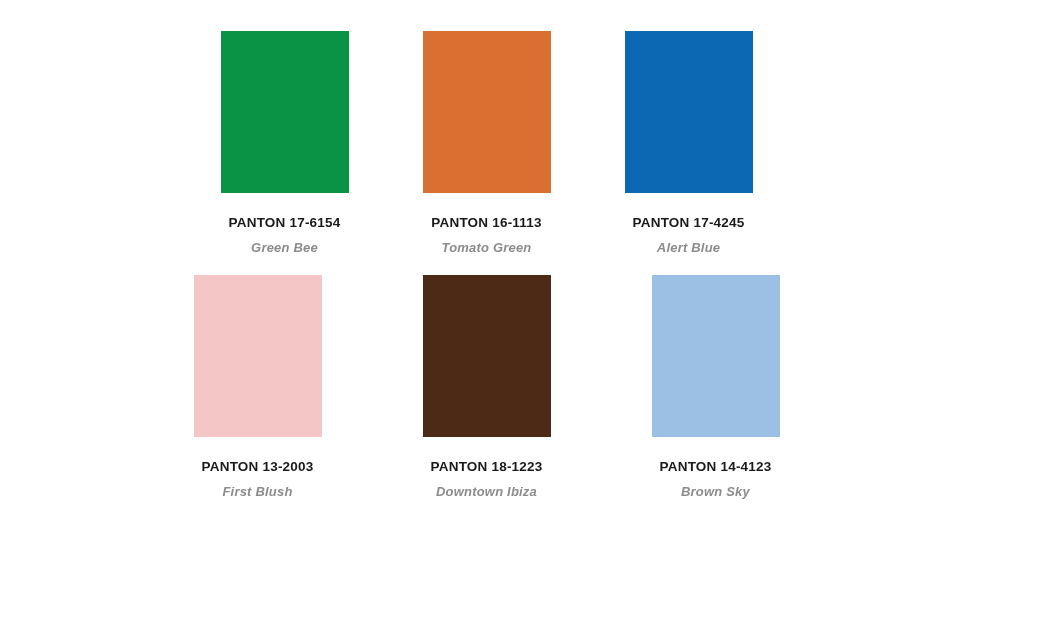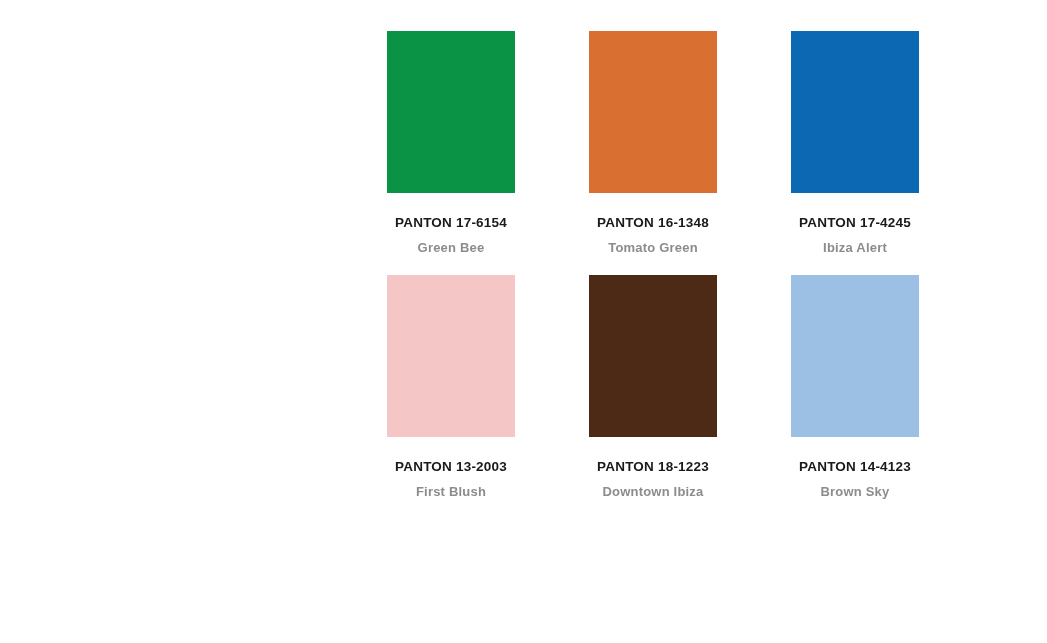--- a/index.html
+++ b/index.html
@@ -18,25 +18,26 @@
     width: 1047px;
     height: 643px;
     box-sizing: border-box;
     padding: 31px 54px 0 54px;
     display: flex;
     flex-direction: column;
   }
   .swatch-row {
     display: flex;
     flex-direction: row;
-    justify-content: flex-end;
+    justify-content: center;
     align-items: flex-start;
   }
   .swatch-row.row-2 {
     margin-top: 20px;
+    gap: 27px;
   }
   .swatch-cell {
     width: 128px;
     margin-right: 74px;
     display: flex;
     flex-direction: column;
     align-items: center;
   }
   .swatch-cell.last {
     margin-right: 0;
@@ -58,45 +59,46 @@
   }
   .swatch-name {
     margin-top: 10px;
     font-size: 13px;
     font-weight: bold;
     color: #8c8c8c;
     letter-spacing: 0.2px;
     white-space: nowrap;
     text-align: center;
     line-height: 1.1;
+    font-style: italic;
   }
 </style>
 </head>
 <body>
 
 <div class="palette">
 
   <div class="swatch-row row-1">
 
     <div class="swatch-cell">
       <div class="swatch-chip" style="background-color: rgb(10, 146, 69);"></div>
       <div class="swatch-code">PANTON 17-6154</div>
       <div class="swatch-name">Green Bee</div>
     </div>
 
     <div class="swatch-cell">
       <div class="swatch-chip" style="background-color: rgb(217, 111, 49);"></div>
-      <div class="swatch-code">PANTON 16-1348</div>
+      <div class="swatch-code">PANTON 16-1113</div>
       <div class="swatch-name">Tomato Green</div>
     </div>
 
     <div class="swatch-cell">
       <div class="swatch-chip" style="background-color: rgb(13, 104, 180);"></div>
       <div class="swatch-code">PANTON 17-4245</div>
-      <div class="swatch-name">Ibiza Alert</div>
+      <div class="swatch-name">Alert Blue</div>
     </div>
 
 
 
   </div>
 
   <div class="swatch-row row-2">
 
     <div class="swatch-cell">
       <div class="swatch-chip" style="background-color: rgb(245, 198, 198);"></div>

